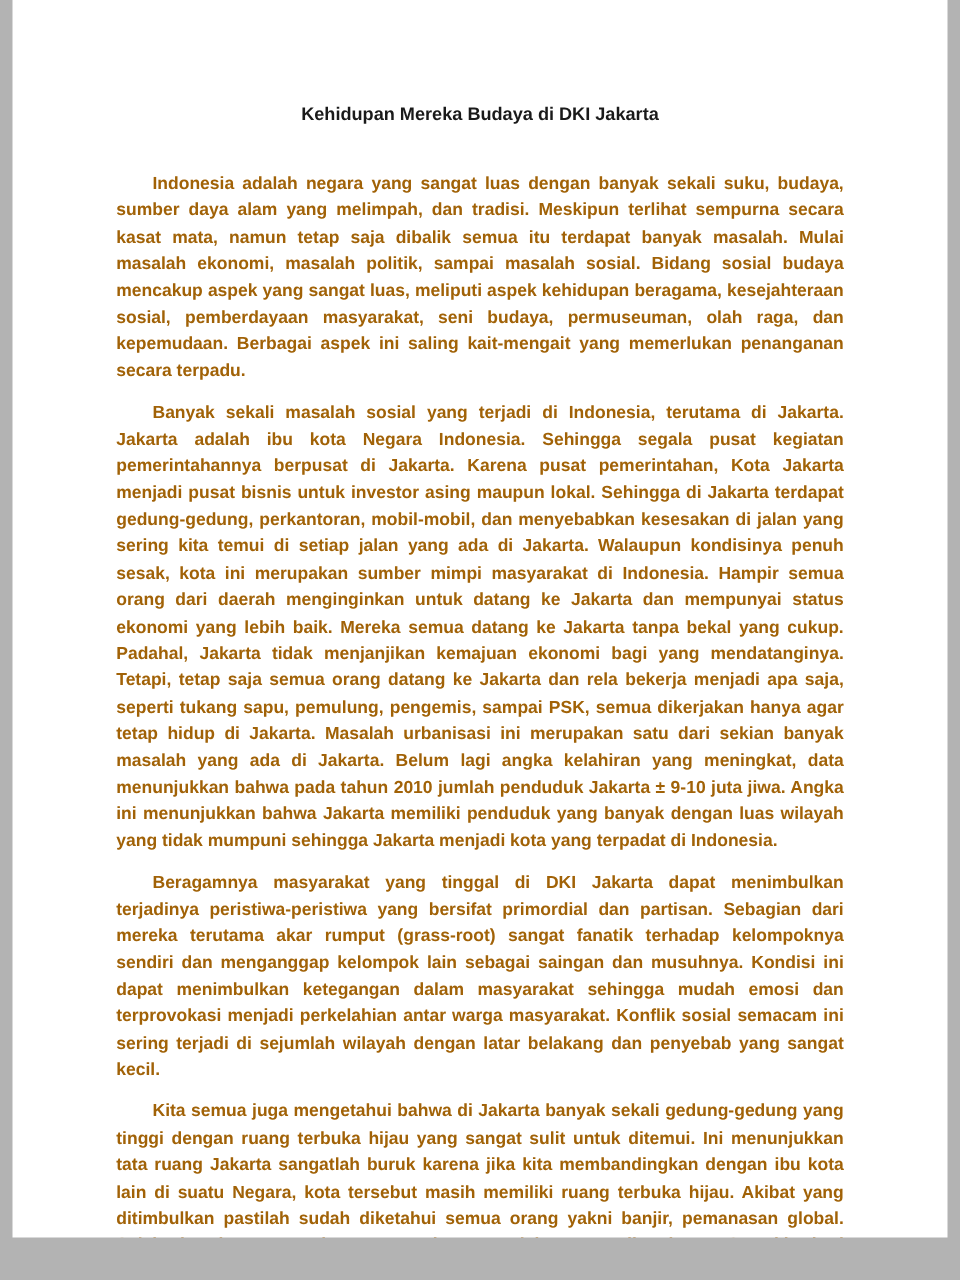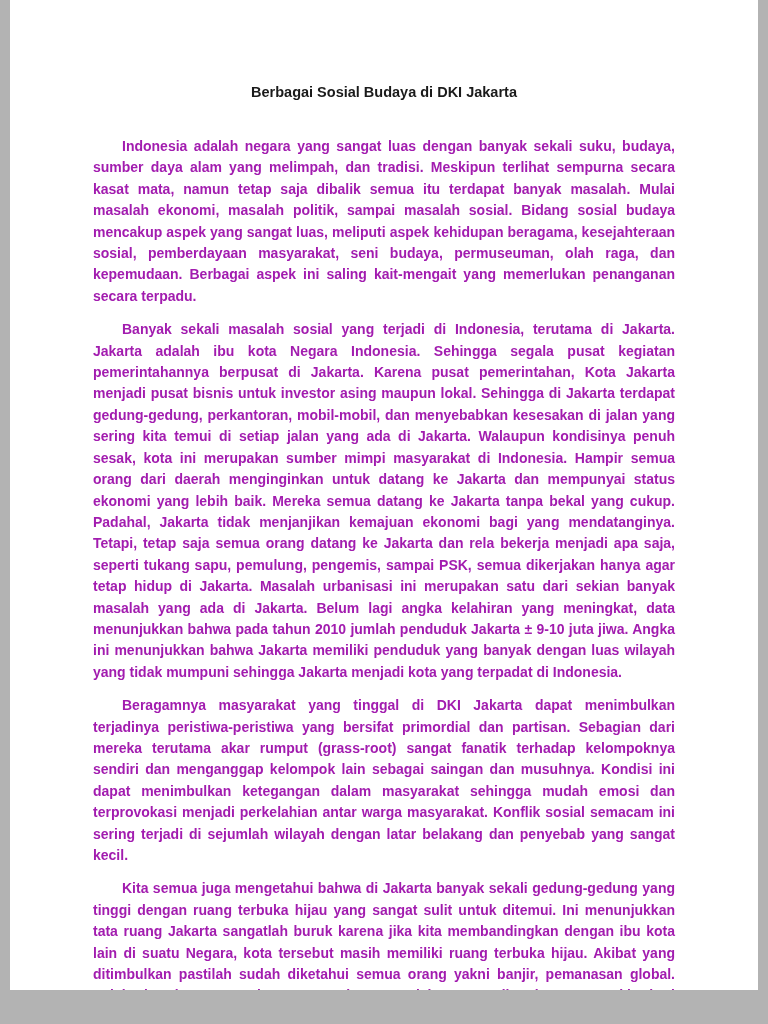--- a/index.html
+++ b/index.html
@@ -32,33 +32,33 @@
       font-size: 14.5px;
       font-weight: 700;
       text-align: center;
       color: #1a1a1a;
     }
     .doc-body p {
       margin: 0 0 12px 0;
       font-size: 14px;
       line-height: 21.4px;
       font-weight: 600;
-      color: #a21caf;
+      color: #a16207;
       text-align: justify;
       text-indent: 29px;
     }
     .doc-body p span.italic {
     }
   </style>
 </head>
 <body>
 
 <div class="doc-surface">
   <div class="doc-page">
-    <h1 class="doc-title">Berbagai Sosial Budaya di DKI Jakarta</h1>
+    <h1 class="doc-title">Kehidupan Mereka Budaya di DKI Jakarta</h1>
     <div class="doc-body">
         <p><span>Indonesia adalah negara yang sangat luas dengan banyak sekali suku, budaya, sumber daya alam yang melimpah, dan tradisi. Meskipun terlihat sempurna secara kasat mata, namun tetap saja dibalik semua itu terdapat banyak masalah. Mulai masalah ekonomi, masalah politik, sampai masalah sosial. Bidang sosial budaya mencakup aspek yang sangat luas, meliputi aspek kehidupan beragama, kesejahteraan sosial, pemberdayaan masyarakat, seni budaya, permuseuman, olah raga, dan kepemudaan. Berbagai aspek ini saling kait-mengait yang memerlukan penanganan secara terpadu.</span></p>
         <p><span>Banyak sekali masalah sosial yang terjadi di Indonesia, terutama di Jakarta. Jakarta adalah ibu kota Negara Indonesia. Sehingga segala pusat kegiatan pemerintahannya berpusat di Jakarta. Karena pusat pemerintahan, Kota Jakarta menjadi pusat bisnis untuk investor asing maupun lokal. Sehingga di Jakarta terdapat gedung-gedung, perkantoran, mobil-mobil, dan menyebabkan kesesakan di jalan yang sering kita temui di setiap jalan yang ada di Jakarta. Walaupun kondisinya penuh sesak, kota ini merupakan sumber mimpi masyarakat di Indonesia. Hampir semua orang dari daerah menginginkan untuk datang ke Jakarta dan mempunyai status ekonomi yang lebih baik. Mereka semua datang ke Jakarta tanpa bekal yang cukup. Padahal, Jakarta tidak menjanjikan kemajuan ekonomi bagi yang mendatanginya. Tetapi, tetap saja semua orang datang ke Jakarta dan rela bekerja menjadi apa saja, seperti tukang sapu, pemulung, pengemis, sampai PSK, semua dikerjakan hanya agar tetap hidup di Jakarta. Masalah urbanisasi ini merupakan satu dari sekian banyak masalah yang ada di Jakarta. Belum lagi angka kelahiran yang meningkat, data menunjukkan bahwa pada tahun 2010 jumlah penduduk Jakarta ± 9-10 juta jiwa. Angka ini menunjukkan bahwa Jakarta memiliki penduduk yang banyak dengan luas wilayah yang tidak mumpuni sehingga Jakarta menjadi kota yang terpadat di Indonesia.</span></p>
         <p><span>Beragamnya masyarakat yang tinggal di DKI Jakarta dapat menimbulkan terjadinya peristiwa-peristiwa yang bersifat primordial dan partisan. Sebagian dari mereka terutama akar rumput </span><span class="italic">(grass-root)</span><span> sangat fanatik terhadap kelompoknya sendiri dan menganggap kelompok lain sebagai saingan dan musuhnya. Kondisi ini dapat menimbulkan ketegangan dalam masyarakat sehingga mudah emosi dan terprovokasi menjadi perkelahian antar warga masyarakat. Konflik sosial semacam ini sering terjadi di sejumlah wilayah dengan latar belakang dan penyebab yang sangat kecil.</span></p>
         <p><span>Kita semua juga mengetahui bahwa di Jakarta banyak sekali gedung-gedung yang tinggi dengan ruang terbuka hijau yang sangat sulit untuk ditemui. Ini menunjukkan tata ruang Jakarta sangatlah buruk karena jika kita membandingkan dengan ibu kota lain di suatu Negara, kota tersebut masih memiliki ruang terbuka hijau. Akibat yang ditimbulkan pastilah sudah diketahui semua orang yakni banjir, pemanasan global. Selain itu, kemacetan juga merupakan masalah utama di Jakarta. Semakin hari kemacetan di Jakarta semakin parah. Selain dari jumlah penduduk yang bertambah jumlah kendaraan bermotor juga bertambah, jadi tidak mengherankan lagi jika kemacetan semakin parah. Banyak dari masyarakat Jakarta itu sendiri mengeluarkan pernyataan ‘jika tidak macet bukan Jakarta namanya’.</span></p>
       </div>
   </div>
 </div>
 
 </body></html>

